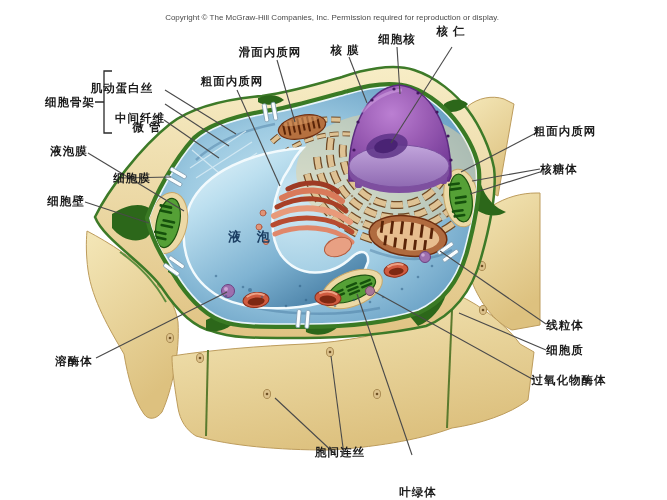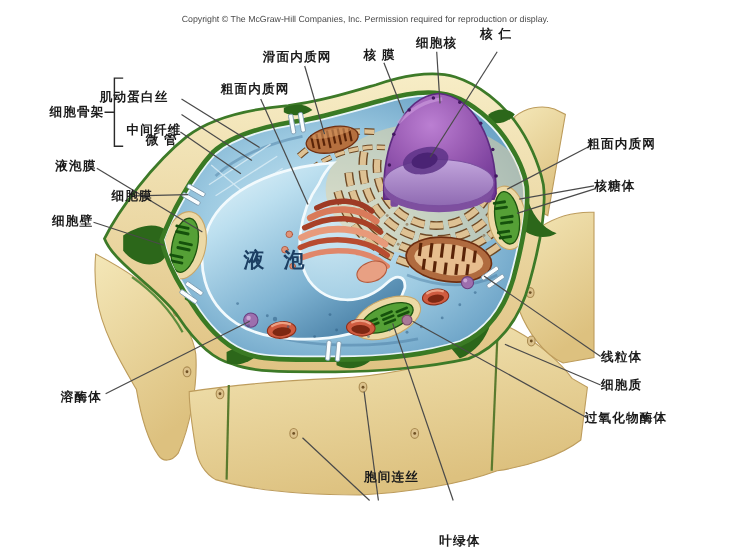--- a/index.html
+++ b/index.html
@@ -3,21 +3,21 @@
 <meta charset="utf-8">
 <style>
   html,body{margin:0;padding:0;background:#fff;}
   #stage{position:relative;width:667px;height:500px;background:#ffffff;overflow:hidden;
          font-family:"Liberation Sans","DejaVu Sans",sans-serif;}
   #art{position:absolute;left:0;top:0;}
   .lbl{position:absolute;transform:translate(-50%,-50%);white-space:nowrap;
        font-size:11.5px;font-weight:bold;color:#1b1b1b;letter-spacing:1px;}
   .copyright{position:absolute;transform:translate(-50%,0);white-space:nowrap;
        font-size:8px;font-weight:normal;color:#4a4a4a;letter-spacing:0;}
-  .vac{font-size:19px;color:#1c3f63;letter-spacing:6px;}
+  .vac{font-size:13px;color:#1c3f63;letter-spacing:6px;}
 </style>
 </head>
 <body>
 
 <div id="stage">
 
 <svg id="art" width="667" height="500" viewBox="0 0 667 500">
   <defs>
     <linearGradient id="gWall" x1="0" y1="0" x2="0" y2="1">
       <stop offset="0" stop-color="#f7edc6"></stop>
@@ -397,25 +397,25 @@
 <div class="lbl" style="left:270px;top:52px;">滑面内质网</div>
 <div class="lbl" style="left:345px;top:50px;">核 膜</div>
 <div class="lbl" style="left:397px;top:39px;">细胞核</div>
 <div class="lbl" style="left:451px;top:31px;">核 仁</div>
 <div class="lbl" style="left:232px;top:81px;">粗面内质网</div>
 <div class="lbl" style="left:122px;top:88px;">肌动蛋白丝</div>
 <div class="lbl" style="left:147px;top:92px;margin-top:35px;">微 管</div>
 <div class="lbl" style="left:140px;top:118px;text-align:center;">中间纤维</div>
 <div class="lbl" style="left:70px;top:102px;">细胞骨架</div>
 <div class="lbl" style="left:69px;top:151px;">液泡膜</div>
-<div class="lbl" style="left:108px;top:178px;padding-left:24px;">细胞膜</div>
+<div class="lbl" style="left:120px;top:178px;padding-left:24px;">细胞膜</div>
 <div class="lbl" style="left:66px;top:201px;">细胞壁</div>
 <div class="lbl" style="left:74px;top:361px;">溶酶体</div>
 <div class="lbl" style="left:565px;top:131px;">粗面内质网</div>
 <div class="lbl" style="left:559px;top:169px;">核糖体</div>
 <div class="lbl" style="left:565px;top:325px;">线粒体</div>
 <div class="lbl" style="left:565px;top:350px;">细胞质</div>
 <div class="lbl" style="left:569px;top:380px;">过氧化物酶体</div>
-<div class="lbl" style="left:340px;top:434px;margin-left:16px;">胞间连丝</div>
+<div class="lbl" style="left:340px;top:452px;">胞间连丝</div>
 <div class="lbl" style="left:418px;top:460px;margin-top:32px;">叶绿体</div>
 <div class="lbl vac" style="left:252px;top:237px;">液 泡</div>
 
 </div>
 
 </body></html>

